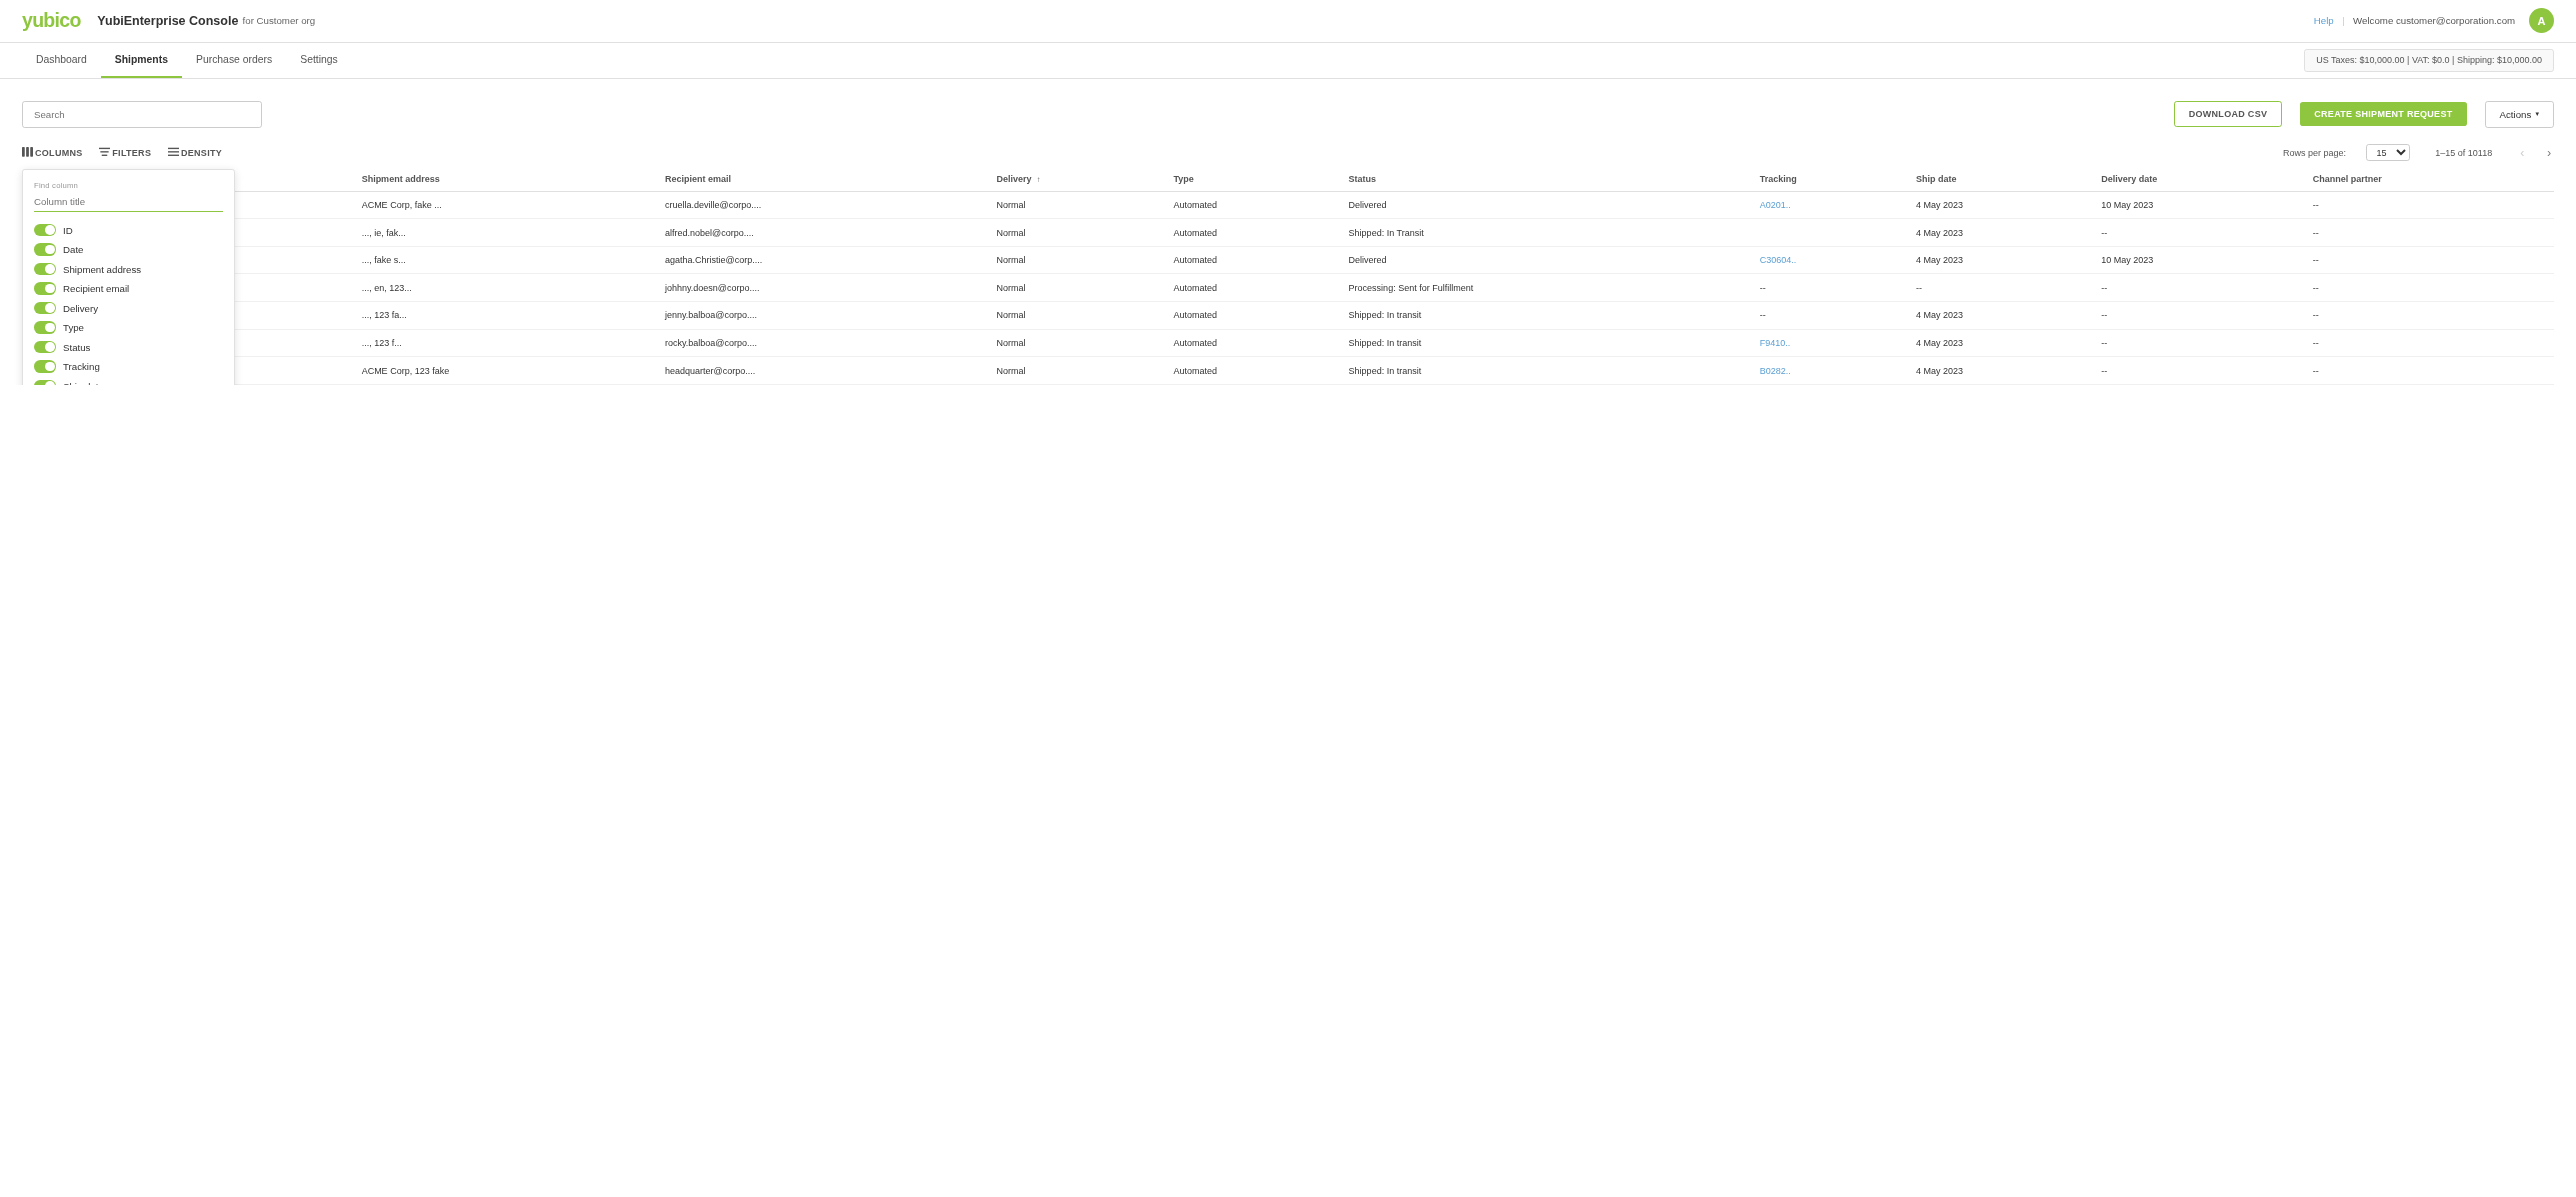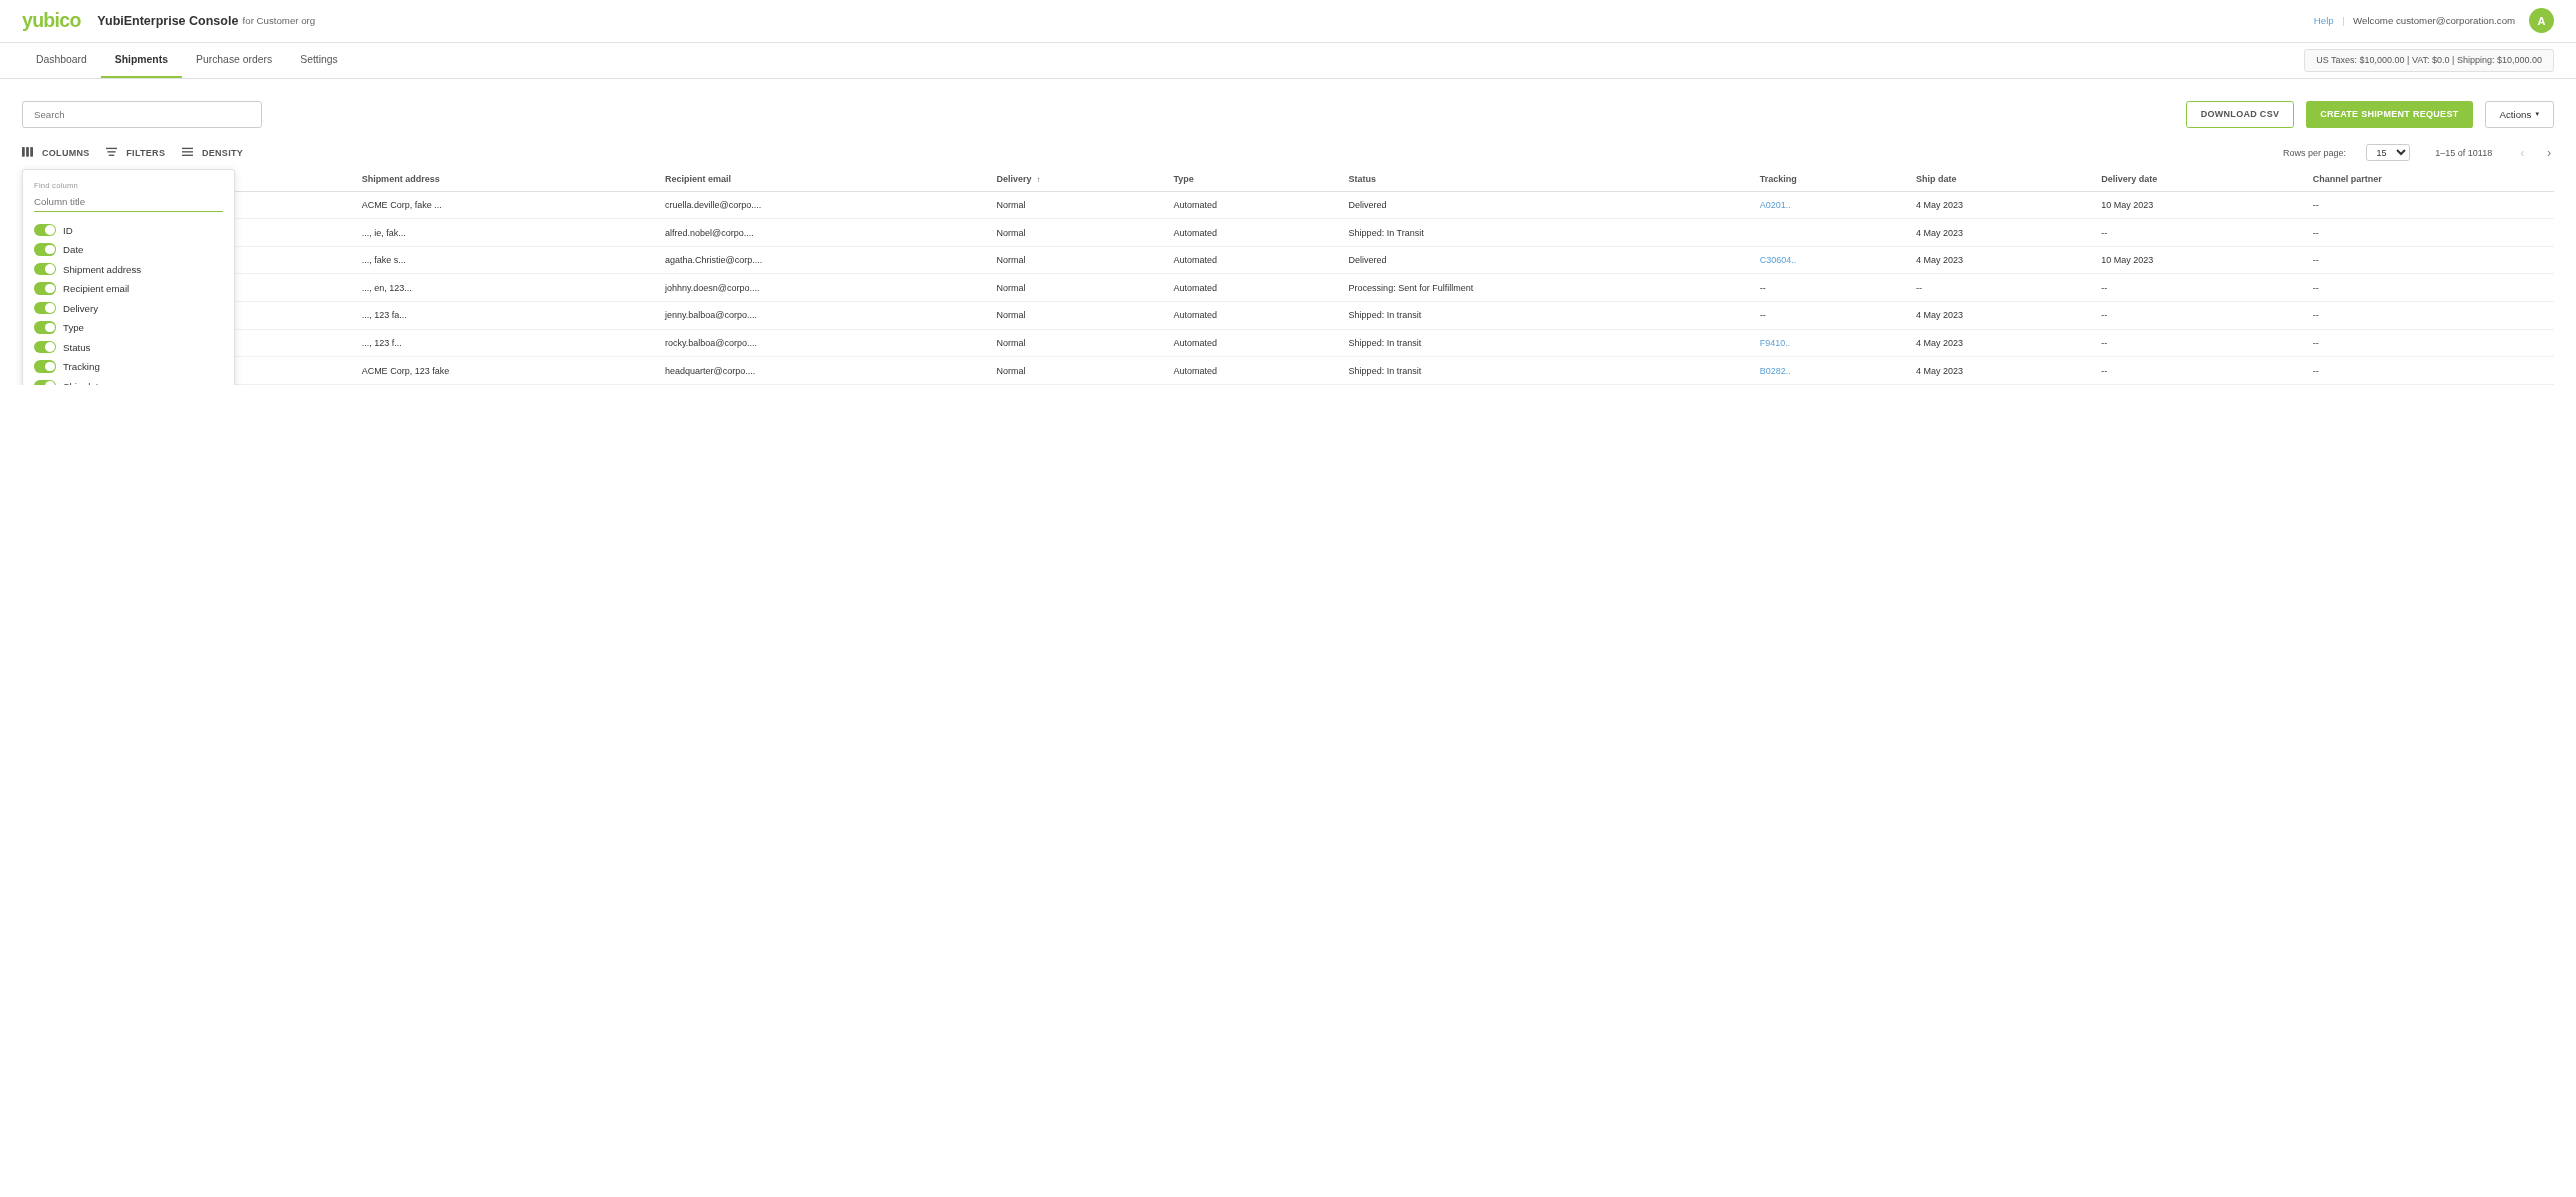--- a/index.html
+++ b/index.html
@@ -111,21 +111,22 @@
       border-radius: 2.8px;
       padding: 7px 11px;
       font-size: 9.7px;
       color: #999;
       width: 240px;
       outline: none;
     }
     .toolbar-right {
       margin-left: auto;
       display: flex;
-      gap: 12px;
+      align-items: center;
+      gap: 18px;
     }
     .btn-download {
       border: 0.7px solid #8ec63f;
       background: #fff;
       color: #555;
       padding: 7px 14px;
       border-radius: 2.8px;
       cursor: pointer;
       font-size: 9px;
       font-weight: 600;
@@ -159,21 +160,21 @@
     
     .table-controls {
       display: flex;
       align-items: center;
       margin-bottom: 5.6px;
       position: relative;
     }
     .control-btn {
       display: flex;
       align-items: center;
-      gap: 9px;
+      gap: 2px;
       margin-right: 16.7px;
       cursor: pointer;
       font-size: 9px;
       font-weight: 700;
       color: #555;
       letter-spacing: 0.3px;
     }
     .pagination-right {
       margin-left: auto;
       display: flex;

